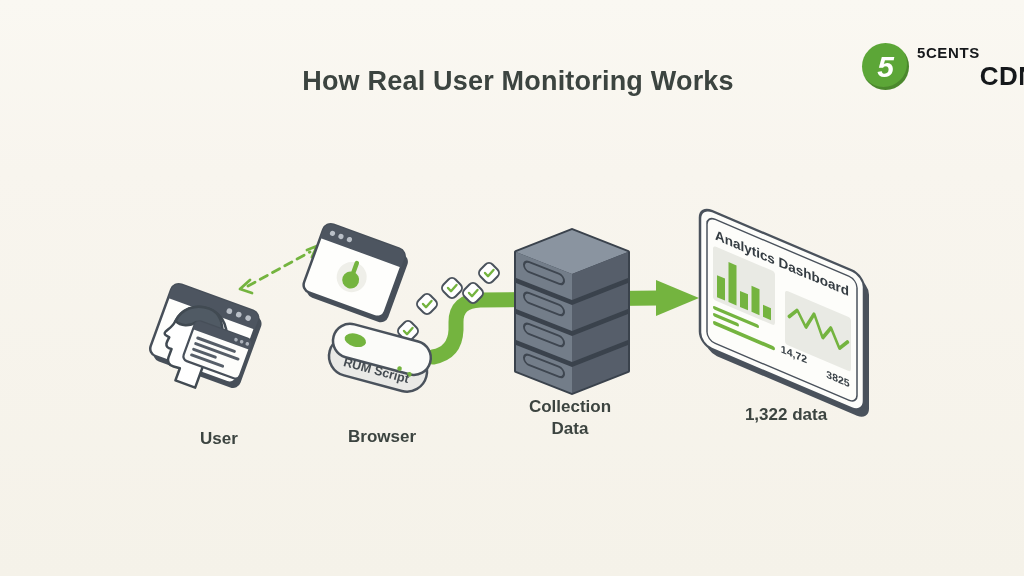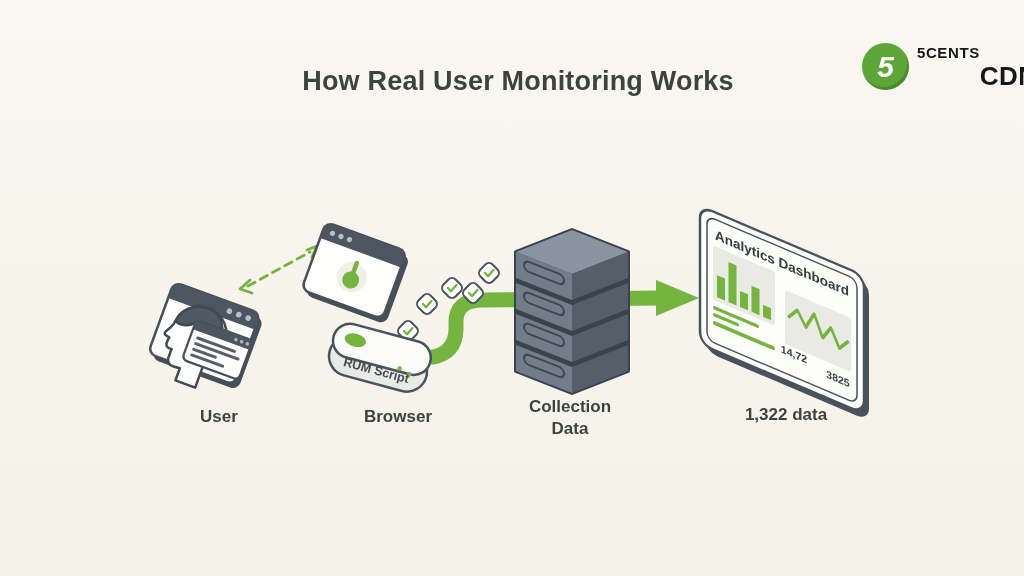--- a/index.html
+++ b/index.html
@@ -17,22 +17,22 @@
   .logo-badge{width:47px;height:47px;border-radius:50%;background:#5CA637;
               box-shadow:inset -2px -3px 0 rgba(0,0,0,.18);
               display:flex;align-items:center;justify-content:center;
               color:#fff;font-size:30px;font-weight:bold;font-style:italic;}
   .logo-text{display:flex;flex-direction:row;color:#15181B;line-height:1;}
   .logo-top{font-size:15px;font-weight:bold;letter-spacing:.6px;}
   .logo-bottom{font-size:26px;font-weight:bold;letter-spacing:.5px;margin-top:18px;}
   
   .node-label{position:absolute;text-align:center;font-size:17px;font-weight:bold;
               color:var(--ink);line-height:1.3;}
-  .lbl-user{left:169px;top:406px;width:100px;}
-  .lbl-browser{left:332px;top:406px;width:100px;text-align:right;}
+  .lbl-user{left:169px;top:428px;width:100px;}
+  .lbl-browser{left:332px;top:426px;width:100px;}
   .lbl-data{left:505px;top:396px;width:130px;}
   .lbl-dash{left:716px;top:404px;width:140px;}
   svg.diagram{position:absolute;left:0;top:0;}
   svg text{font-family:"Liberation Sans",sans-serif;font-weight:bold;}
   .accent-fill{fill:var(--accent-green);}
   .accent-stroke{stroke:var(--accent-green);}
 </style>
 </head>
 <body>
 

